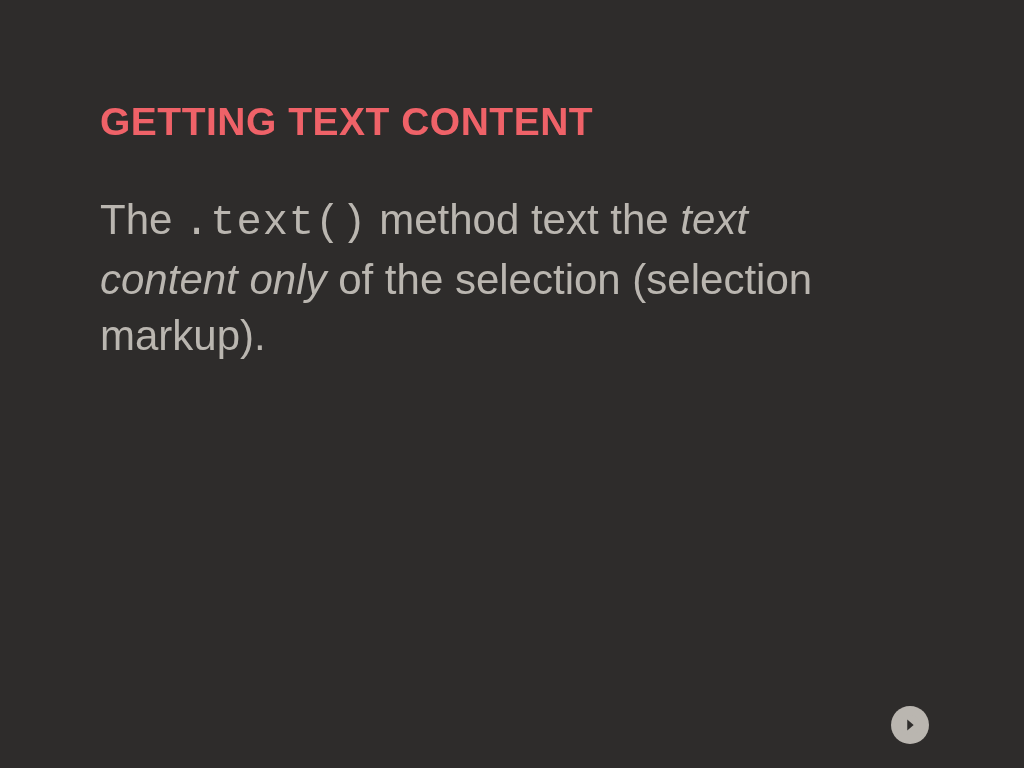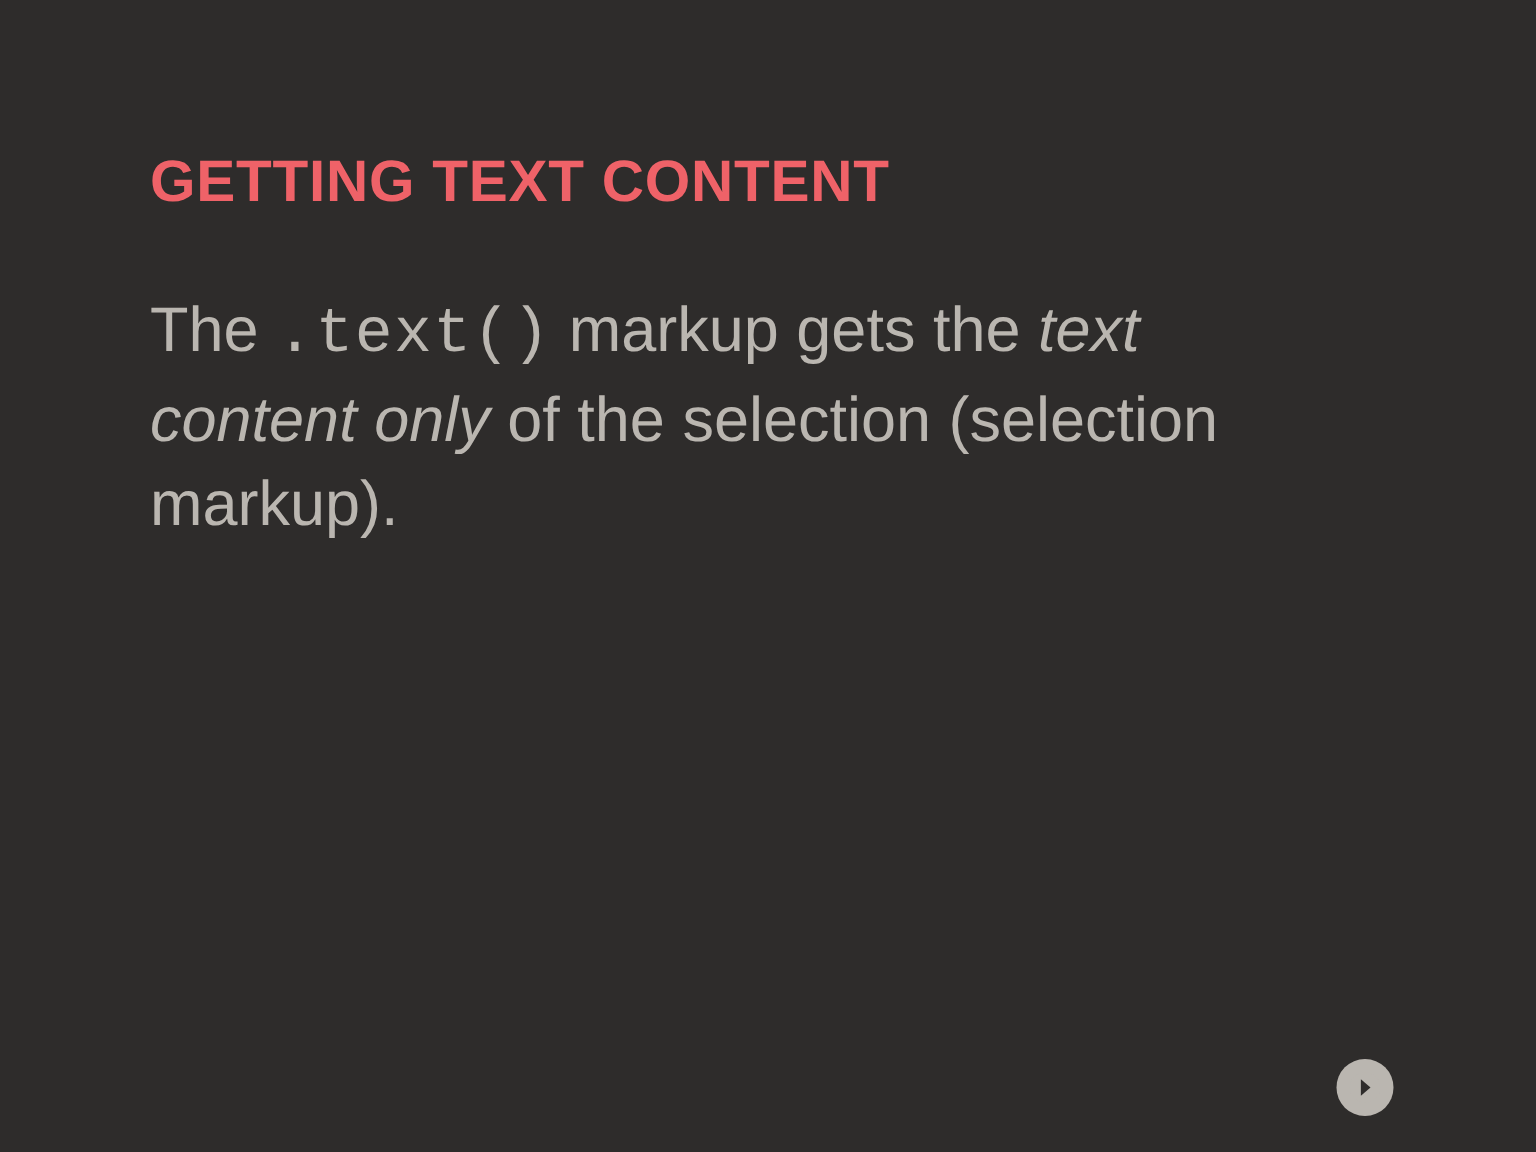--- a/index.html
+++ b/index.html
@@ -61,21 +61,21 @@
     height: 22px;
     display: block;
   }
 </style>
 </head>
 <body>
 
 <div class="slide">
   <h1 class="heading">GETTING TEXT CONTENT</h1>
   <p class="body-text">
-    <span>The </span><span class="code">.text()</span><span> markup gets the </span><span class="italic">text content only</span><span> of the selection (selection markup).</span>
+    <span>The </span><span class="code">.text()</span><span> method text the </span><span class="italic">text content only</span><span> of the selection (selection markup).</span>
   </p>
 
   <div class="next-arrow">
     <svg viewBox="0 0 24 24">
       <circle cx="12" cy="12" r="11" fill="#bab6b0"></circle>
       <path d="M9 6 L16 12 L9 18 Z" fill="#2e2c2b"></path>
     </svg>
   </div>
 </div>
 

